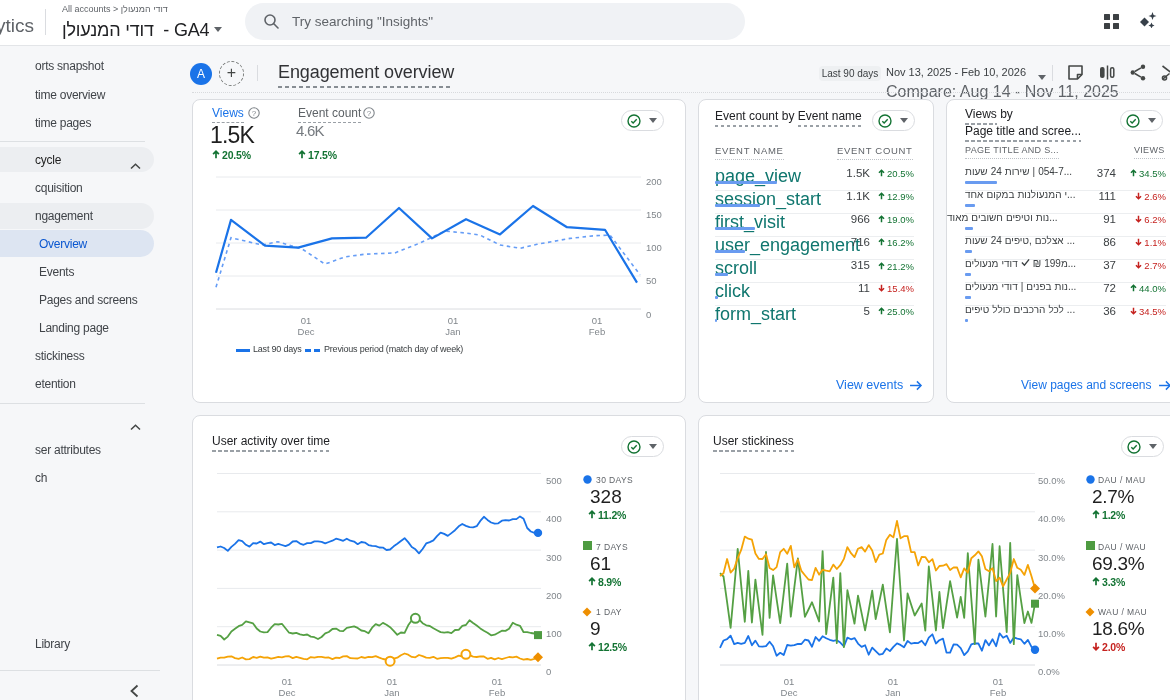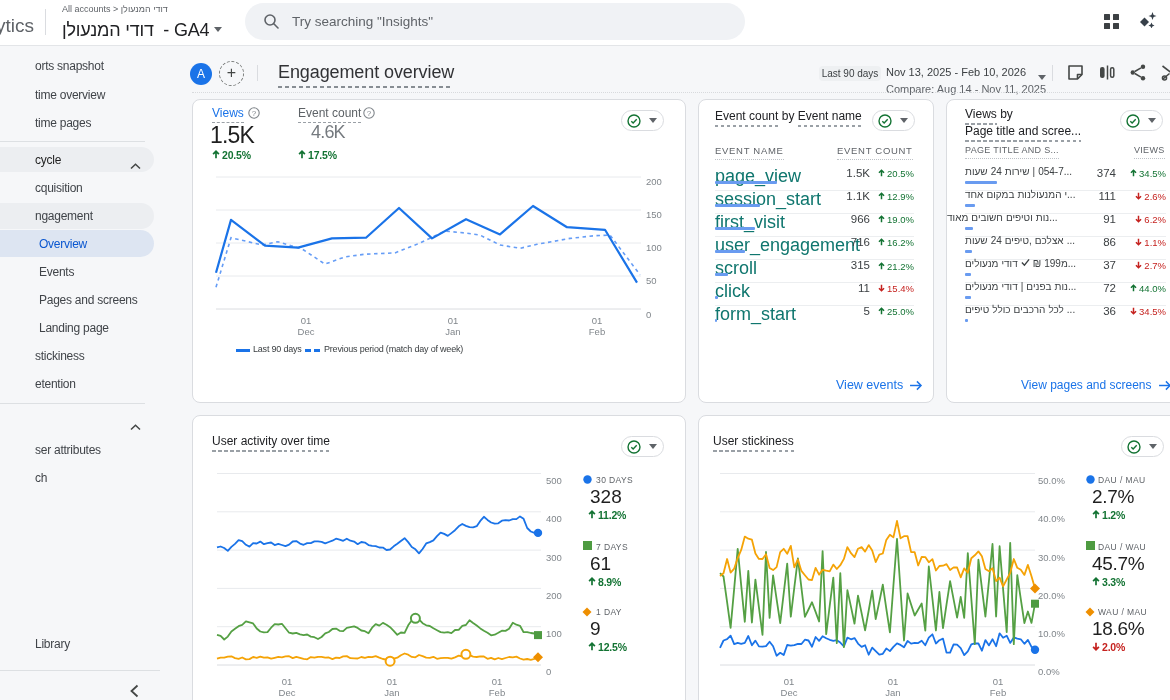--- a/index.html
+++ b/index.html
@@ -89,21 +89,21 @@
   </svg>
 
 <div class="abs" style="left:190px;top:63px;width:22px;height:22px;border-radius:50%;background:#1a73e8;color:#fff;font-size:12px;text-align:center;line-height:22px">A</div>
 <div class="abs" style="left:219px;top:61px;width:25px;height:25px;border-radius:50%;border:1.5px dashed #747775;color:#444746;font-size:16px;text-align:center;line-height:22px">+</div>
 <div class="abs" style="left:257px;top:65px;width:1px;height:16px;background:#dadce0"></div>
 <div class="abs" style="left:278px;top:62px;font-size:18px;letter-spacing:-0.1px;color:#313235">Engagement overview</div>
 <div class="abs" style="left:278px;top:86px;width:175px;height:2px;background:repeating-linear-gradient(90deg,#878d93 0 4px,transparent 4px 7px)"></div>
 <div class="abs" style="left:819px;top:66px;width:62px;height:15px;background:#eef0f2;border-radius:4px;font-size:10px;color:#3c4043;text-align:center;line-height:15px;white-space:nowrap">Last 90 days</div>
 <div class="abs" style="left:886px;top:66px;font-size:11px;color:#3c4043;white-space:nowrap">Nov 13, 2025 - Feb 10, 2026</div>
 <div class="abs" style="left:1038px;top:75px;width:0;height:0;border-left:4.5px solid transparent;border-right:4.5px solid transparent;border-top:5px solid #5f6368"></div>
-<div class="abs" style="left:886px;top:83px;font-size:11px;color:#5f6368;white-space:nowrap">Compare: Aug 14 - Nov 11, 2025</div>
+<div class="abs" style="left:886px;top:83px;font-size:16px;color:#5f6368;white-space:nowrap">Compare: Aug 14 - Nov 11, 2025</div>
 <div class="abs" style="left:1052px;top:65px;width:1px;height:16px;background:#dadce0"></div>
 <div class="abs" style="left:1066px;top:63px"><svg width="19" height="19" viewBox="0 0 19 19" style="">
       <path d="M3 3 h13 v8.5 l-4.5 4.5 H3 Z" fill="none" stroke="#444746" stroke-width="1.6" stroke-linejoin="round"></path>
       <path d="M11.5 16 v-4.5 h4.5" fill="none" stroke="#444746" stroke-width="1.6" stroke-linejoin="round"></path>
     </svg></div>
 <div class="abs" style="left:1098px;top:63px"><svg width="18" height="19" viewBox="0 0 18 19" style="">
       <rect x="2" y="4" width="4.6" height="11" rx="2.1" fill="#444746"></rect>
       <line x1="9.5" y1="2.5" x2="9.5" y2="16.5" stroke="#444746" stroke-width="1.5"></line>
       <rect x="12.6" y="4.7" width="3.2" height="9.6" rx="1.5" fill="none" stroke="#444746" stroke-width="1.5"></rect>
     </svg></div>
@@ -132,21 +132,21 @@
 <svg class="abs" style="left:248px;top:107px" width="12" height="12" viewBox="0 0 12 12">
     <circle cx="6" cy="6" r="5.2" fill="none" stroke="#80868b" stroke-width="1.1"></circle>
     <text x="6" y="8.8" font-size="8" text-anchor="middle" fill="#80868b" font-family="Liberation Sans">?</text>
   </svg>
 <div class="abs" style="left:298px;top:106px;font-size:12px;color:#5d6266;border-bottom:1.5px dashed #9aa0a6;padding-bottom:2px">Event count</div>
 <svg class="abs" style="left:363px;top:107px" width="12" height="12" viewBox="0 0 12 12">
     <circle cx="6" cy="6" r="5.2" fill="none" stroke="#80868b" stroke-width="1.1"></circle>
     <text x="6" y="8.8" font-size="8" text-anchor="middle" fill="#80868b" font-family="Liberation Sans">?</text>
   </svg>
 <div class="abs" style="left:210px;top:122px;font-size:23px;letter-spacing:-0.8px;color:#1f1f1f">1.5K</div>
-<div class="abs" style="left:311px;top:122px;font-size:18px;letter-spacing:-0.8px;color:#757a7f">4.6K</div>
+<div class="abs" style="left:296px;top:122px;font-size:15px;letter-spacing:-0.8px;color:#757a7f">4.6K</div>
 <div class="chg" style="left:212px;top:149px"><svg width="8" height="9" viewBox="0 0 8 9" style="margin-right:2px">
       <path d="M4 8.3 V1.8 M1.1 4.2 L4 1.3 L6.9 4.2" fill="none" stroke="#137333" stroke-width="1.7"></path>
     </svg>20.5%</div>
 <div class="chg" style="left:298px;top:149px"><svg width="8" height="9" viewBox="0 0 8 9" style="margin-right:2px">
       <path d="M4 8.3 V1.8 M1.1 4.2 L4 1.3 L6.9 4.2" fill="none" stroke="#137333" stroke-width="1.7"></path>
     </svg>17.5%</div>
 <div class="selpill" style="left:621px;top:110px">
     <svg width="14" height="14" viewBox="0 0 15 15">
       <circle cx="7.5" cy="7.5" r="6.4" fill="none" stroke="#137333" stroke-width="1.5"></circle>
       <path d="M4.6 7.7 l2 2 l3.8 -4" fill="none" stroke="#137333" stroke-width="1.5"></path>
@@ -429,21 +429,21 @@
   </svg>
 <div class="legt" style="left:1098px;top:475px">DAU / MAU</div>
 <div class="bigv" style="left:1092px;top:486px;letter-spacing:-0.3px">2.7%</div>
 <div class="chg" style="left:1092px;top:509px"><svg width="8" height="9" viewBox="0 0 8 9" style="margin-right:2px">
       <path d="M4 8.3 V1.8 M1.1 4.2 L4 1.3 L6.9 4.2" fill="none" stroke="#137333" stroke-width="1.7"></path>
     </svg>1.2%</div>
 <svg class="abs" style="left:1086px;top:541px" width="9" height="9">
     <rect width="9" height="9" fill="#4e9b41"></rect>
   </svg>
 <div class="legt" style="left:1098px;top:542px">DAU / WAU</div>
-<div class="bigv" style="left:1092px;top:553px;letter-spacing:-0.3px">45.7%</div>
+<div class="bigv" style="left:1092px;top:553px;letter-spacing:-0.3px">69.3%</div>
 <div class="chg" style="left:1092px;top:576px"><svg width="8" height="9" viewBox="0 0 8 9" style="margin-right:2px">
       <path d="M4 8.3 V1.8 M1.1 4.2 L4 1.3 L6.9 4.2" fill="none" stroke="#137333" stroke-width="1.7"></path>
     </svg>3.3%</div>
 <svg class="abs" style="left:1085px;top:607px" width="10" height="10">
     <path d="M5 0.5 l4.5 4.5 l-4.5 4.5 l-4.5-4.5 Z" fill="#ee8f00"></path>
   </svg>
 <div class="legt" style="left:1098px;top:607px">WAU / MAU</div>
 <div class="bigv" style="left:1092px;top:618px;letter-spacing:-0.3px">18.6%</div>
 <div class="chg" style="left:1092px;top:641px;color:#c5221f"><svg width="8" height="9" viewBox="0 0 8 9" style="margin-right:2px">
       <path d="M4 0.7 V7.2 M1.1 4.8 L4 7.7 L6.9 4.8" fill="none" stroke="#c5221f" stroke-width="1.7"></path>

